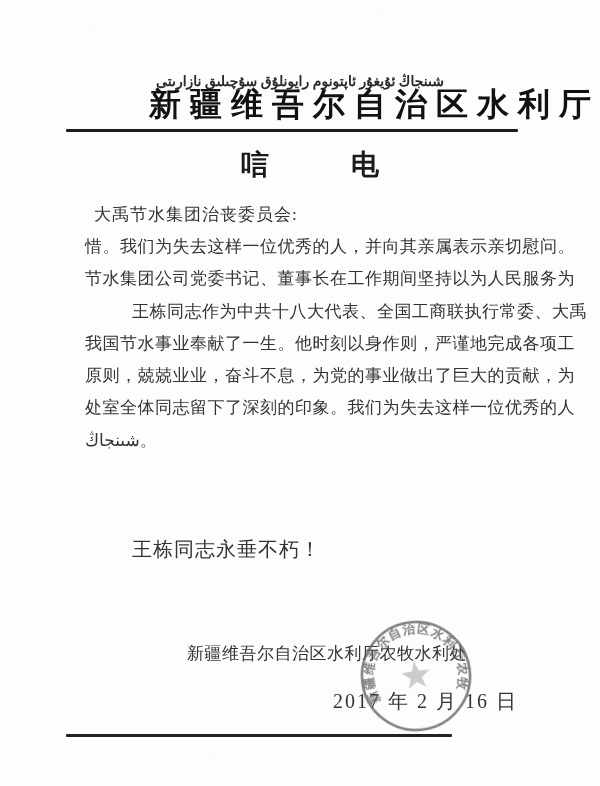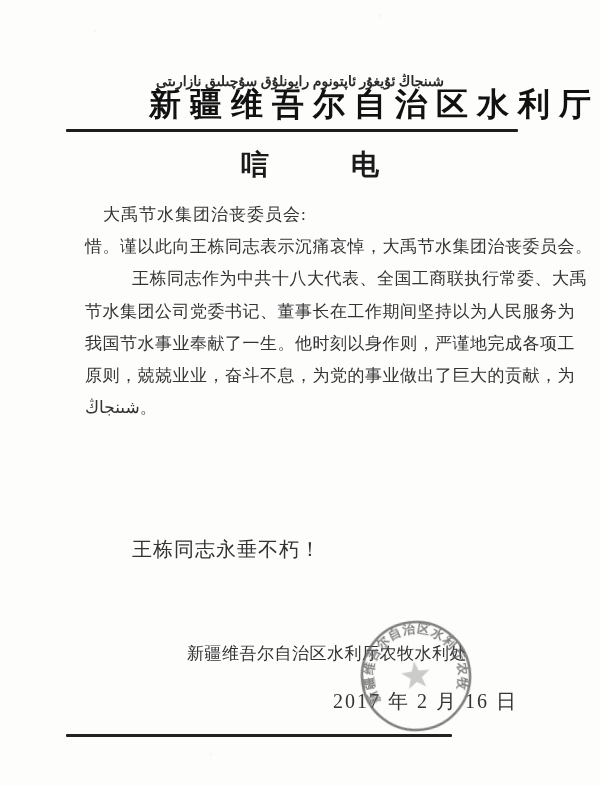--- a/index.html
+++ b/index.html
@@ -58,21 +58,21 @@
     justify-content: center;
     transform: translateX(10px);
     font-size: 28px;
     font-weight: bold;
     color: #1a1a1a;
   }
   .telegram-title .t-char { display: inline-block; }
   .telegram-title .t-char:first-child { margin-right: 82px; }
   .salutation {
     position: absolute;
-    top: 203px; left: 103px;
+    top: 203px; left: 94px;
     font-size: 17px;
     color: #333333;
     letter-spacing: 1px;
   }
   .letter-body {
     position: absolute;
     top: 231px; left: 85px;
     width: 440px;
     font-size: 17px;
     line-height: 32.3px;
@@ -139,25 +139,26 @@
   <div class="rule-top"></div>
 
   <div class="telegram-title">
     <span class="t-char">唁</span>
     <span class="t-char">电</span>
   </div>
 
   <div class="salutation">大禹节水集团治丧委员会:</div>
 
   <div class="letter-body">
-    <div class="body-line">惜。谨以此向王栋同志表示沉痛哀悼，大禹节水集团治丧委员会。</div>
+    <div class="body-line">惜。我们为失去这样一位优秀的人，并向其亲属表示亲切慰问。</div>
+    <div class="body-line">节水集团公司党委书记、董事长在工作期间坚持以为人民服务为</div>
     <div class="body-line indent">王栋同志作为中共十八大代表、全国工商联执行常委、大禹</div>
-    <div class="body-line">节水集团公司党委书记、董事长在工作期间坚持以为人民服务为</div>
     <div class="body-line">我国节水事业奉献了一生。他时刻以身作则，严谨地完成各项工</div>
     <div class="body-line">原则，兢兢业业，奋斗不息，为党的事业做出了巨大的贡献，为</div>
+    <div class="body-line">处室全体同志留下了深刻的印象。我们为失去这样一位优秀的人</div>
     <div class="body-line">شىنجاڭ。</div>
   </div>
 
   <div class="tribute-line">王栋同志永垂不朽！</div>
 
   <div class="signature-line">新疆维吾尔自治区水利厅农牧水利处</div>
 
   <div class="date-line">2017 年 2 月 16 日</div>
 
   <div class="rule-bottom"></div>

